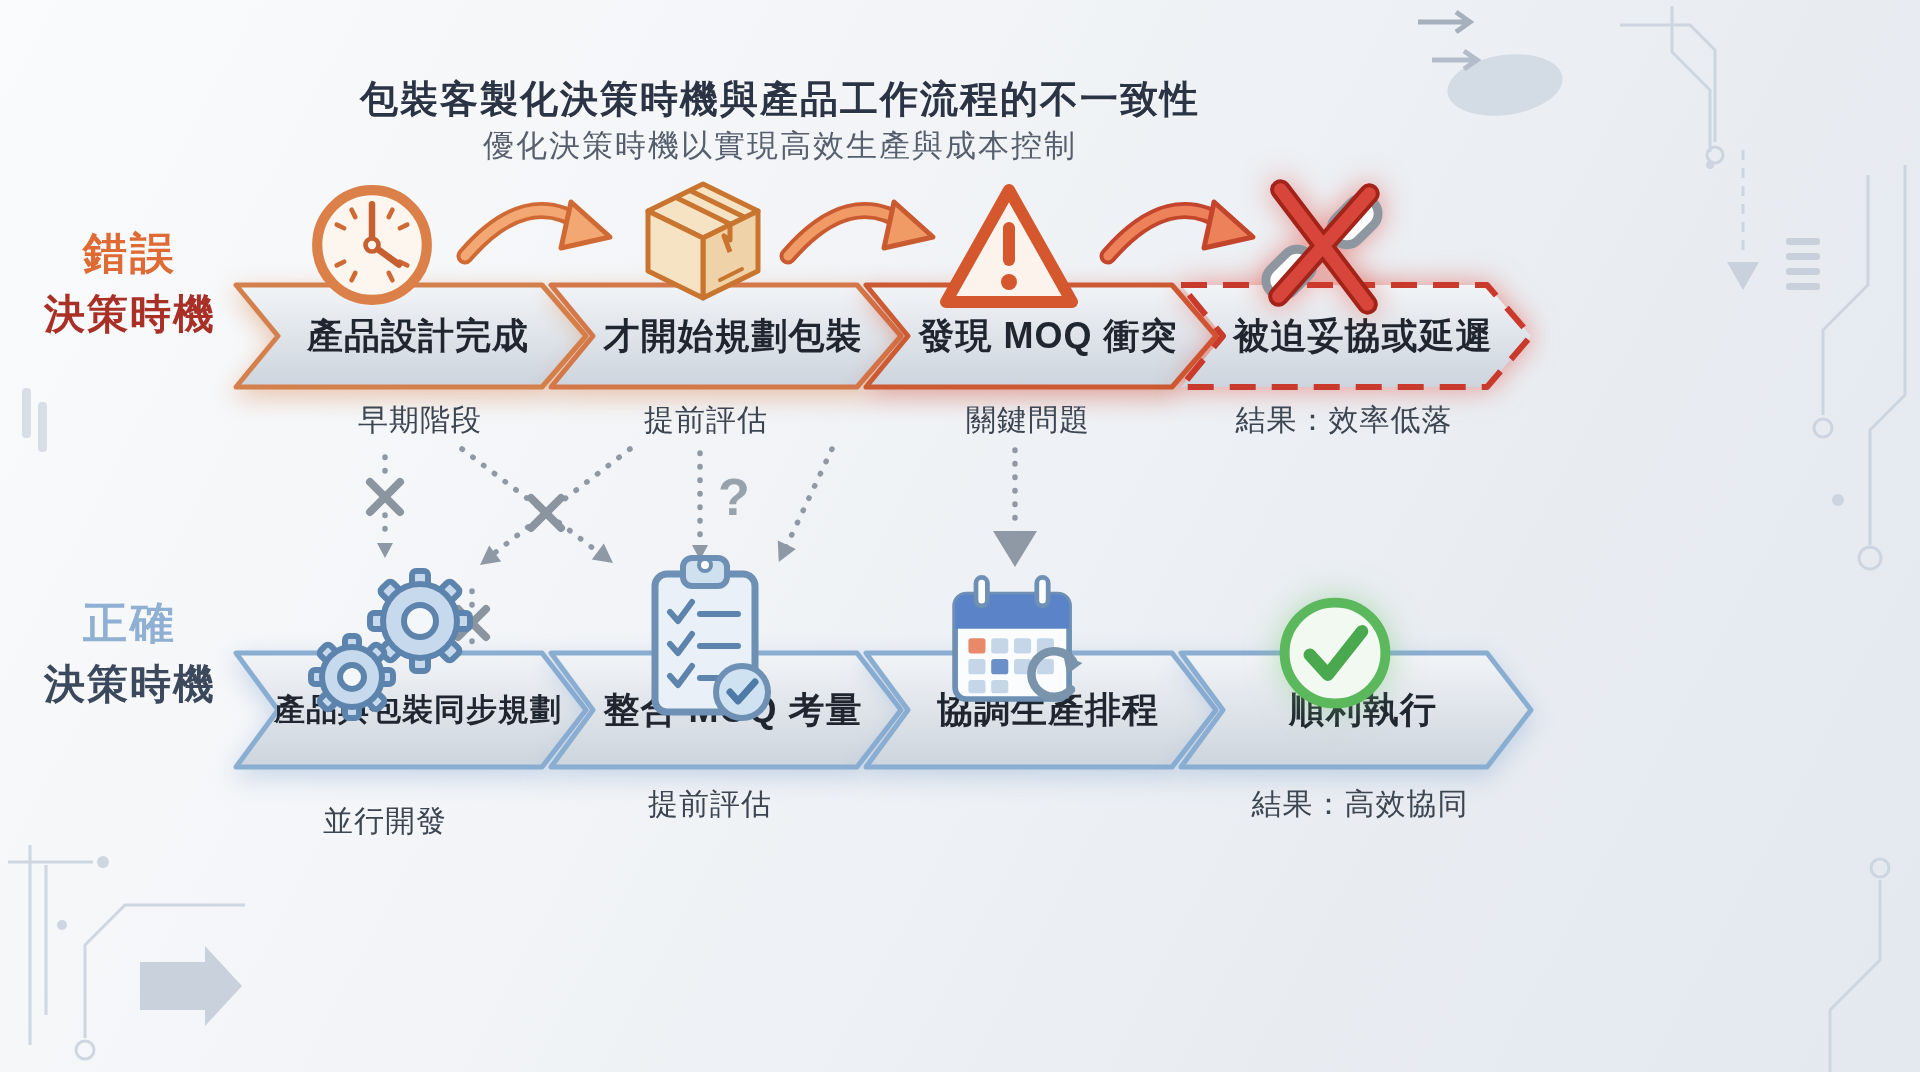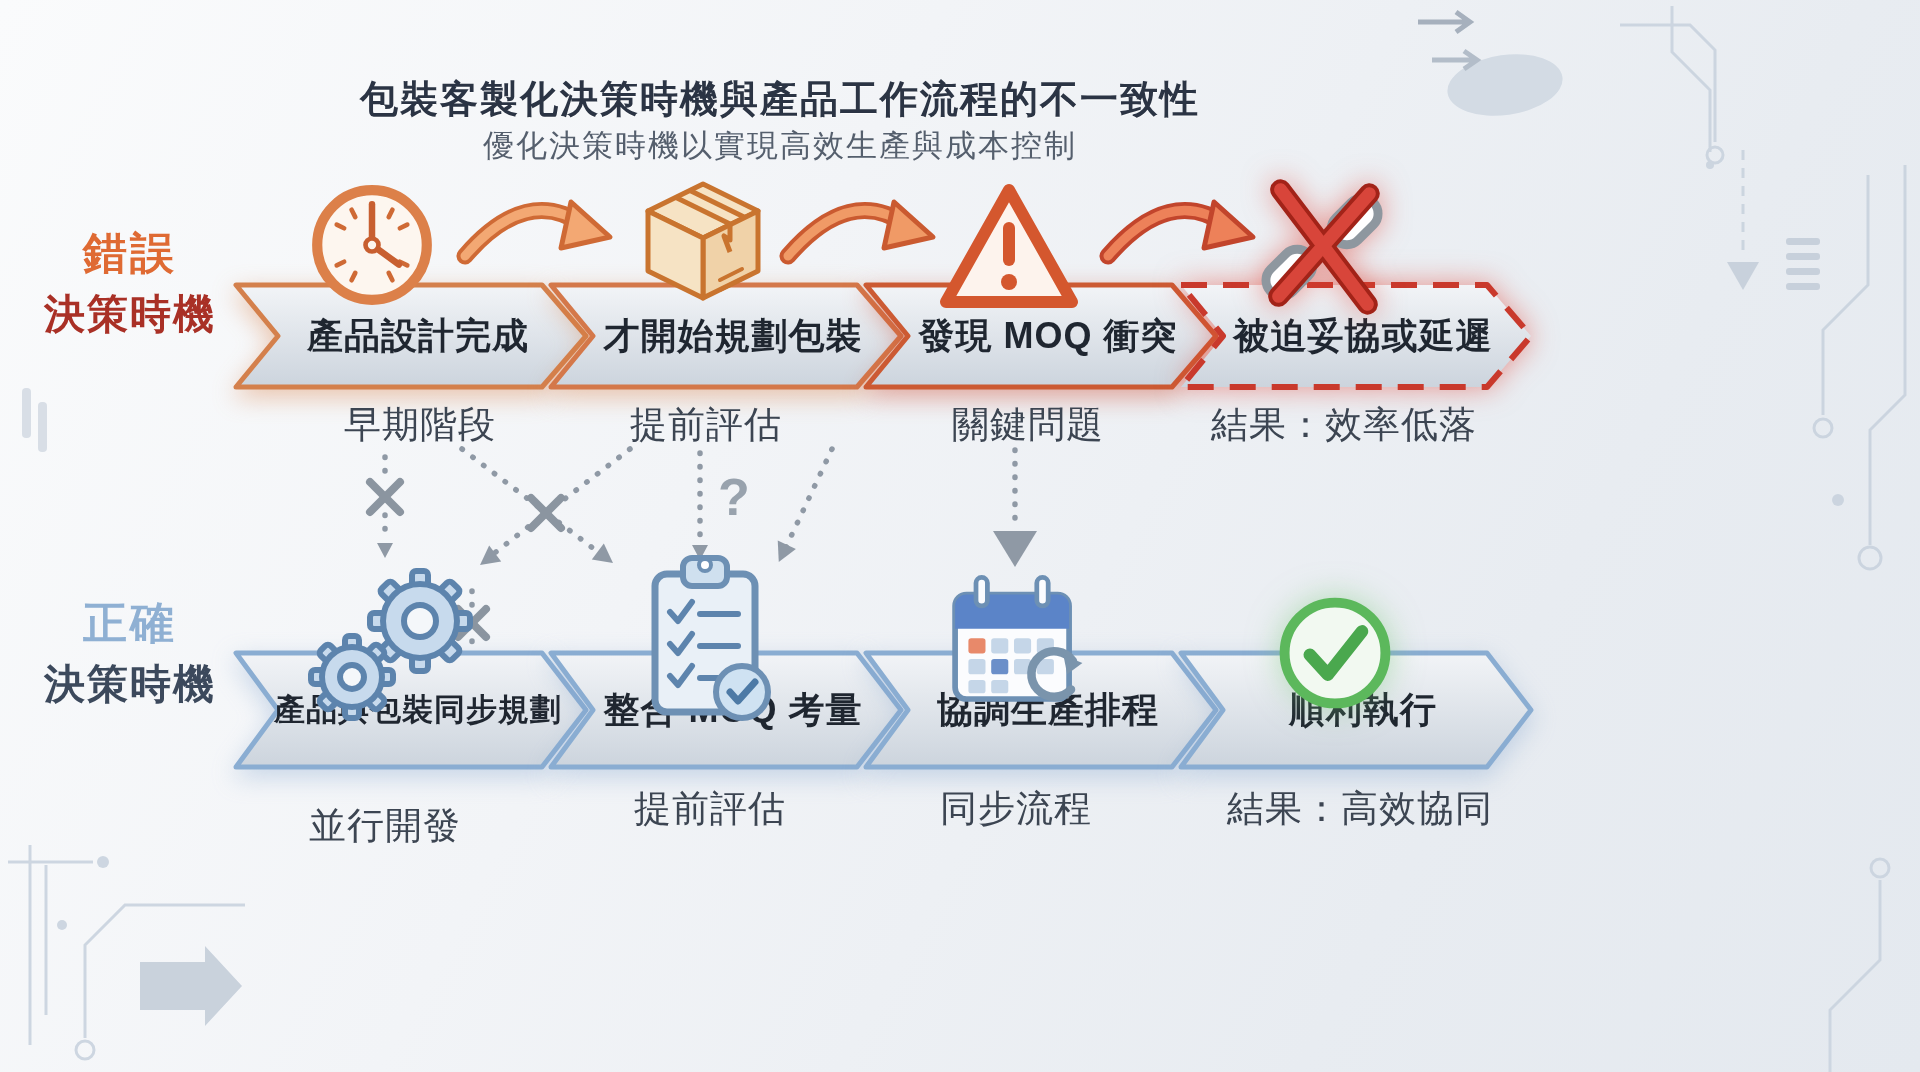--- a/index.html
+++ b/index.html
@@ -22,21 +22,21 @@
   
   .step{width:360px;}
   .step svg.chev{display:block;}
   .glow-orange{filter:drop-shadow(0 8px 12px rgba(216,120,60,.40));}
   .glow-red{filter:drop-shadow(0 8px 12px rgba(205,70,45,.45));}
   .glow-redder{filter:drop-shadow(0 0 14px rgba(224,62,48,.50));}
   .glow-blue{filter:drop-shadow(0 8px 12px rgba(128,162,204,.38));}
   .step-label{position:absolute;left:46px;right:30px;top:0;bottom:0;display:flex;align-items:center;justify-content:center;
     font-size:36px;font-weight:800;color:#1f2630;letter-spacing:1px;white-space:nowrap;}
   .step-label.tight{font-size:31px;}
-  .caption{width:340px;text-align:center;font-size:37px;font-weight:500;color:#3c4552;letter-spacing:1px;}
+  .caption{width:340px;text-align:center;font-size:30px;font-weight:500;color:#3c4552;letter-spacing:1px;}
   .icon{pointer-events:none;}
 </style>
 </head>
 <body>
 
 <div id="canvas">
 
   <svg class="abs" style="left:0;top:0;" width="1920" height="1072" viewBox="0 0 1920 1072">
     <g stroke="#c7d1dd" stroke-width="3" fill="none" opacity="0.85">
       <ellipse cx="1505" cy="85" rx="58" ry="30" fill="#cfd8e2" stroke="none" transform="rotate(-8 1505 85)"></ellipse>
@@ -287,21 +287,20 @@
             <stop offset="1" stop-color="#ccd4dd"></stop>
           </linearGradient>
         </defs>
       <polygon points="6,5 312,5 356,62 312,119 6,119 48,62" fill="url(#g7)" stroke="#8aadd2" stroke-width="5" stroke-linejoin="round"></polygon>
     </svg>
     <div class="step-label">順利執行</div>
   </div>
 
   <div class="abs caption" style="left:215px;top:784px;margin-top:17px;">並行開發</div>
   <div class="abs caption" style="left:540px;top:784px;">提前評估</div>
-  <div class="abs caption" style="left:846px;top:784px;">同步流程</div>
   <div class="abs caption" style="left:1190px;top:784px;">結果：高效協同</div>
 
   <svg class="abs icon" style="left:292px;top:558px;" width="190" height="172" viewBox="0 0 190 172">
     <g>
       <g transform="translate(128,63)">
         <g fill="#c7daed" stroke="#5d84ad" stroke-width="6" stroke-linejoin="round">
           <g>
             <rect x="-8" y="-50" width="16" height="18" rx="4"></rect>
             <rect x="-8" y="-50" width="16" height="18" rx="4" transform="rotate(45)"></rect>
             <rect x="-8" y="-50" width="16" height="18" rx="4" transform="rotate(90)"></rect>

